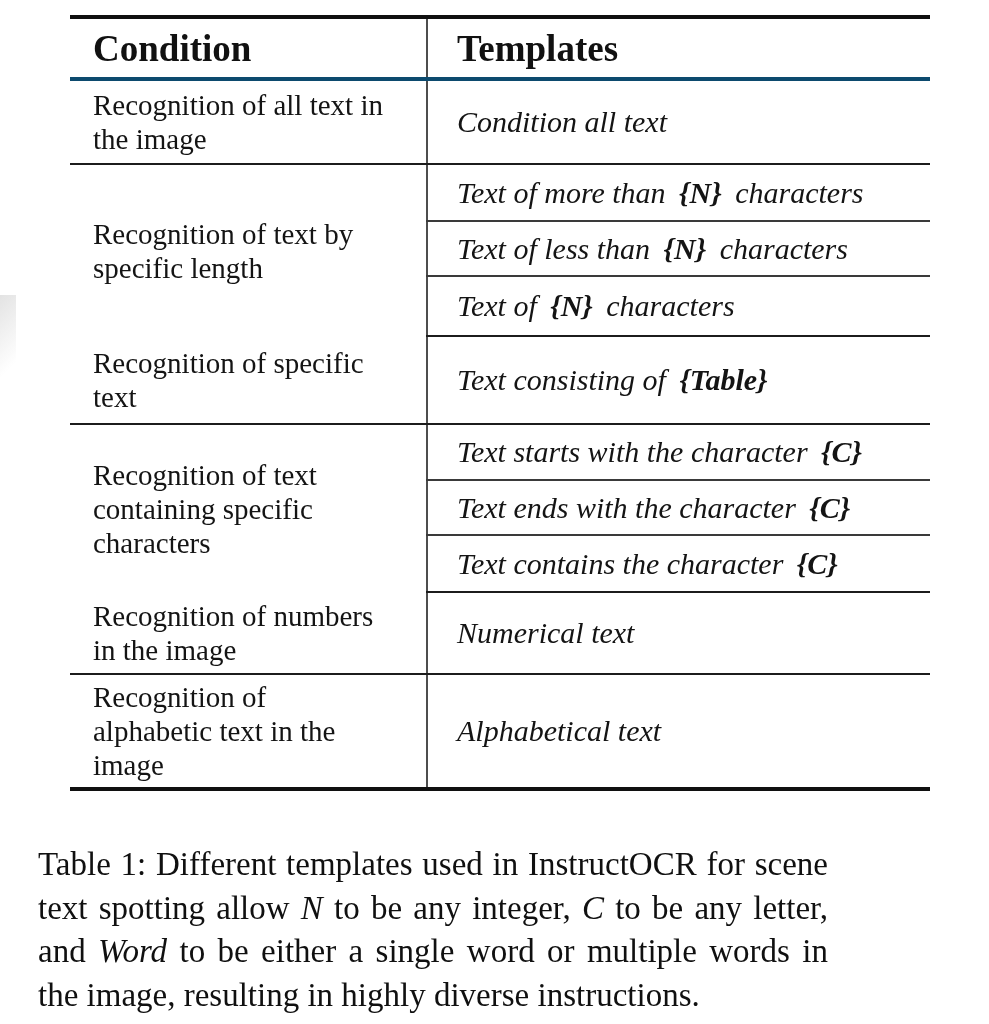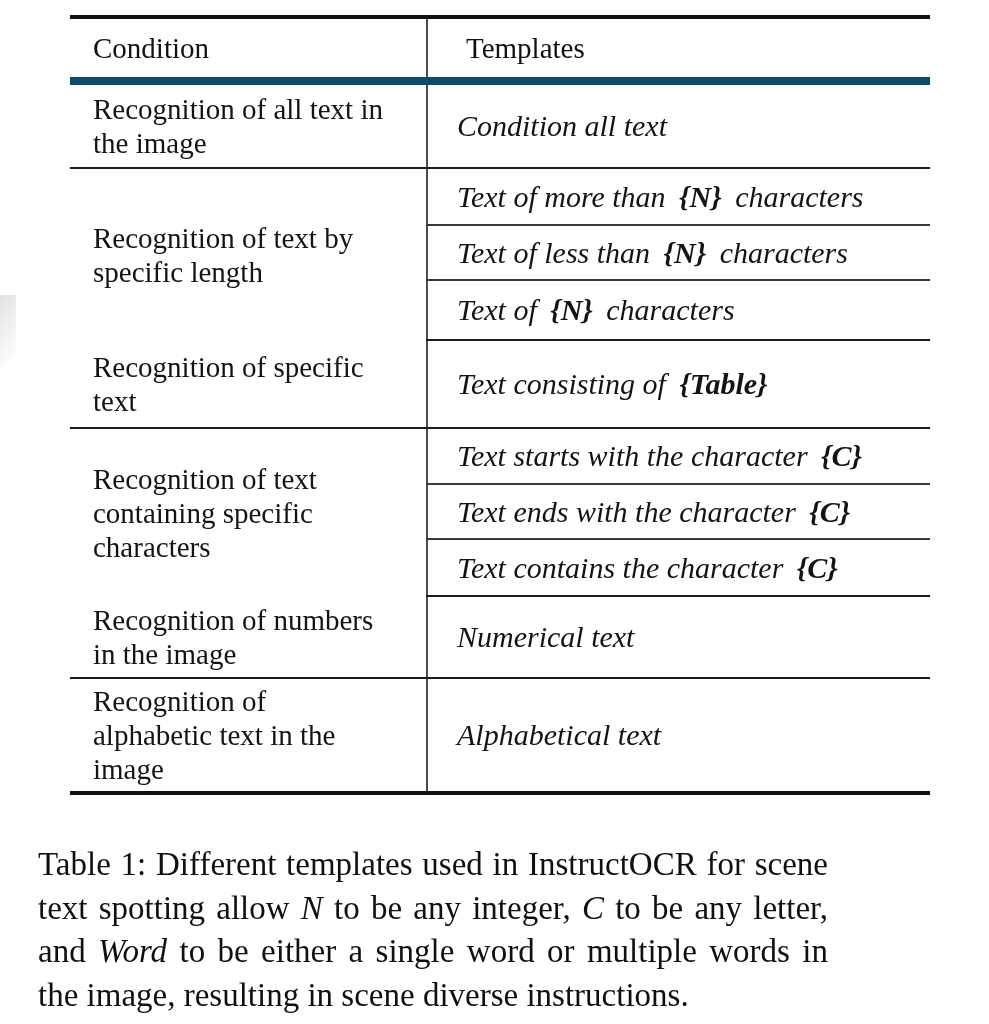--- a/index.html
+++ b/index.html
@@ -27,27 +27,27 @@
     table-layout: fixed;
     border-top: 4px solid #101010;
   }
   col.c1 { width: 357px; }
   col.c2 { width: 503px; }
 
   thead th {
     height: 58px;
     vertical-align: middle;
     text-align: left;
-    font-weight: normal;
-    font-size: 29px;
-    border-bottom: 8px solid #0c4a6e;
+    font-weight: bold;
+    font-size: 37px;
+    border-bottom: 4px solid #0c4a6e;
     padding: 0;
   }
   th.cond-h { padding-left: 23px; }
-  th.tmpl-h { padding-left: 38px; border-left: 2px solid #4d4d4d; }
+  th.tmpl-h { padding-left: 29px; border-left: 2px solid #4d4d4d; }
 
   td { padding: 0; vertical-align: middle; }
 
   td.cond {
     font-size: 29px;
     line-height: 34px;
     padding-left: 23px;
     padding-right: 41px; 
     color: #141414;
   }
@@ -146,14 +146,14 @@
         <td class="tmpl"><span>Numerical text</span><b class="ph"></b><span></span></td>
       </tr>
 
       <tr class="r6 t-end">
         <td class="cond">Recognition of alphabetic text in the image</td>
         <td class="tmpl"><span>Alphabetical text</span><b class="ph"></b><span></span></td>
       </tr>
     </tbody>
   </table>
 
-  <p class="caption"><span>Table 1: Different templates used in InstructOCR for scene text spotting allow </span><i>N</i><span> to be any integer, </span><i>C</i><span> to be any letter, and </span><i>Word</i><span> to be either a single word or multiple words in the image, resulting in scene diverse instructions.</span></p>
+  <p class="caption"><span>Table 1: Different templates used in InstructOCR for scene text spotting allow </span><i>N</i><span> to be any integer, </span><i>C</i><span> to be any letter, and </span><i>Word</i><span> to be either a single word or multiple words in the image, resulting in highly diverse instructions.</span></p>
 </div>
 
 </body></html>

